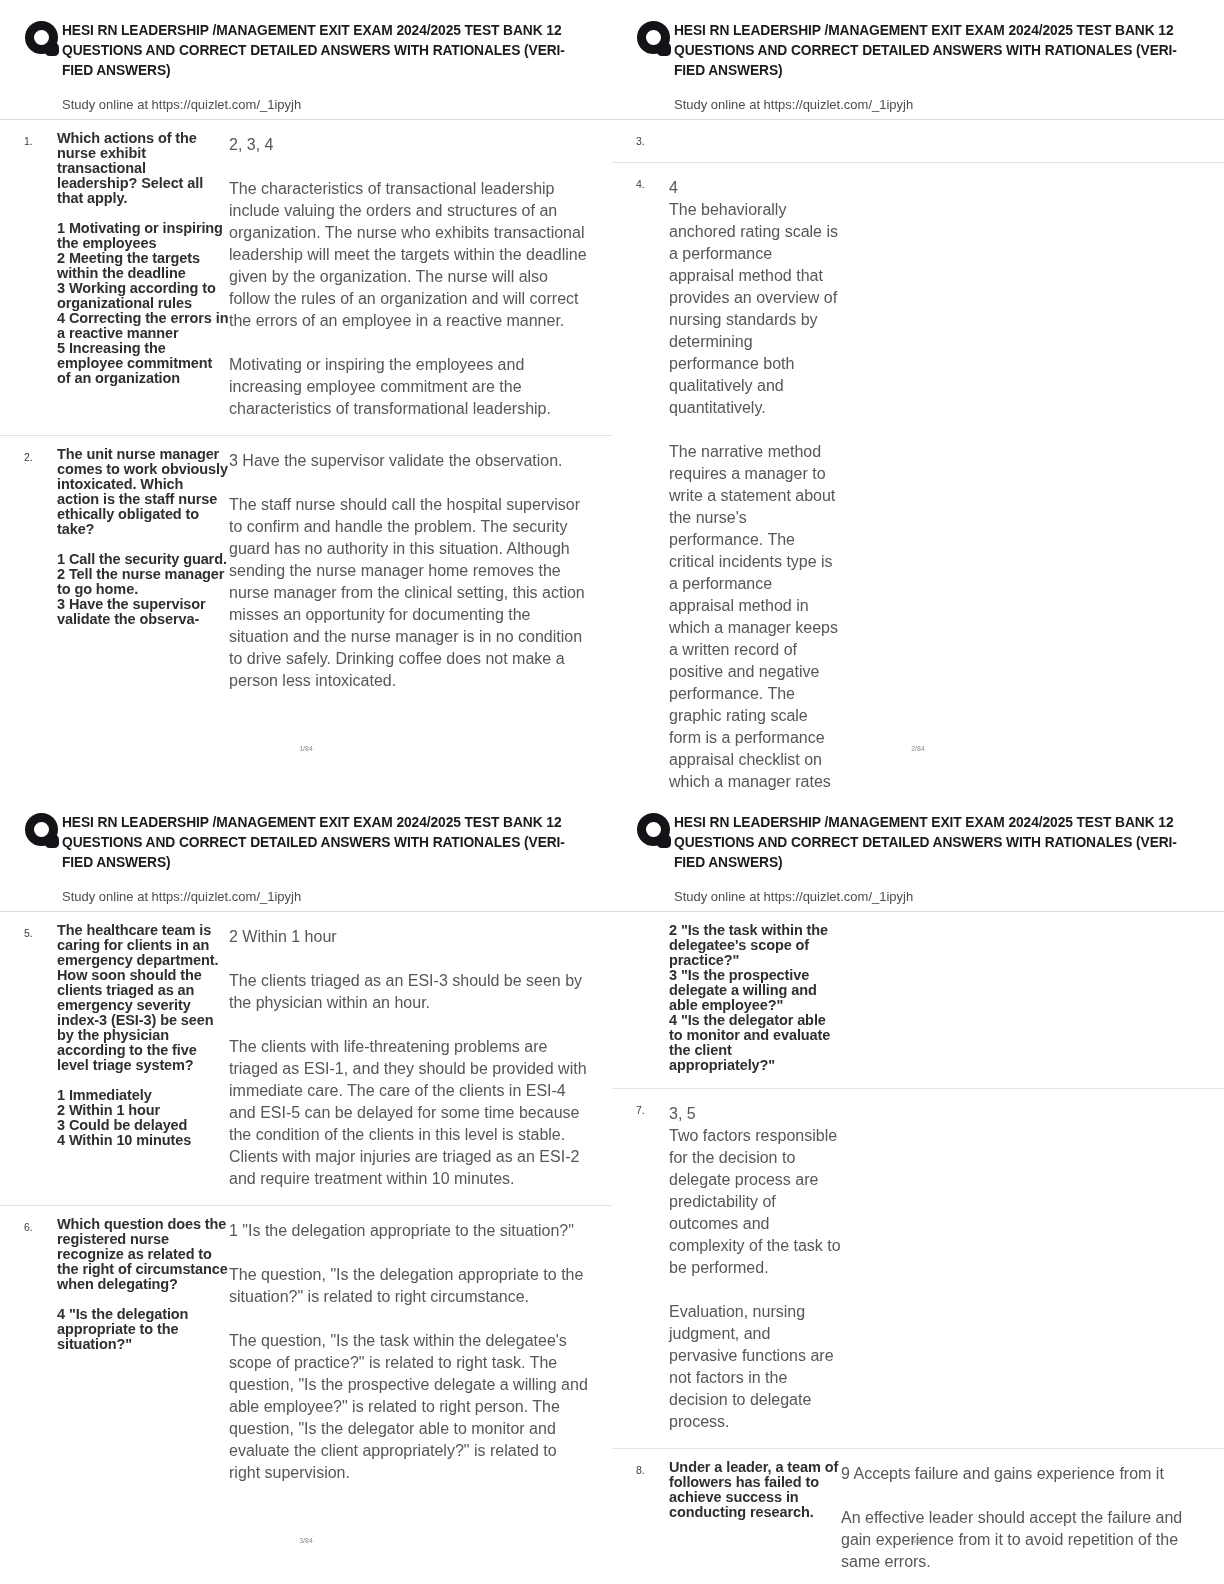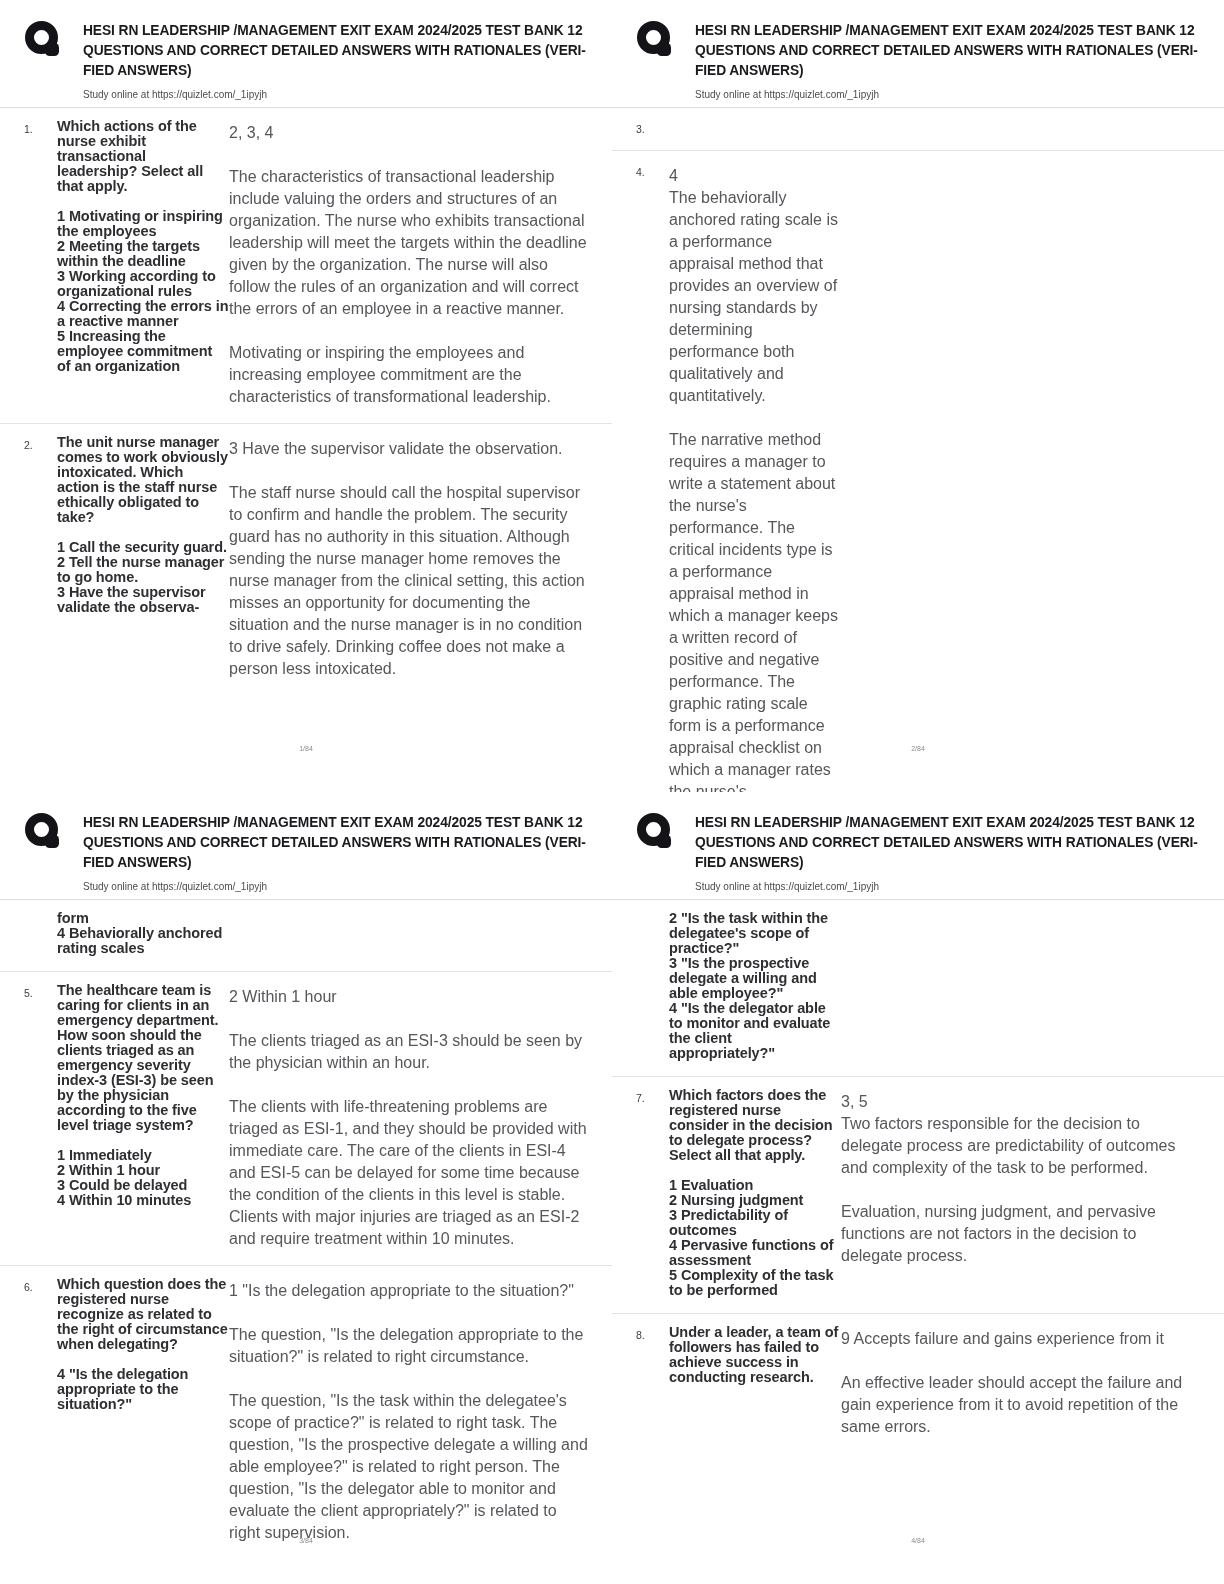--- a/index.html
+++ b/index.html
@@ -1,23 +1,23 @@
 <!DOCTYPE html>
 <html><head>
 <meta charset="utf-8">
 <style>
   html,body{margin:0;padding:0;background:#ffffff;}
   body{width:1224px;height:1584px;font-family:"Liberation Sans",sans-serif;-webkit-font-smoothing:antialiased;}
   .sheet{display:grid;grid-template-columns:612px 612px;grid-template-rows:792px 792px;width:1224px;height:1584px;}
   .page{position:relative;width:612px;height:792px;overflow:hidden;box-sizing:border-box;background:#fff;}
-  .header{display:flex;align-items:flex-start;padding:21px 0 0 24px;gap:21px;}
+  .header{display:flex;align-items:flex-start;padding:21px 0 0 24px;gap:0;}
   .logo{flex:0 0 auto;width:38px;height:38px;}
   .titleblock{min-width:0;}
   .title-line{font-weight:bold;font-size:13.8px;line-height:20px;color:#1b1b1f;white-space:nowrap;letter-spacing:-0.1px;}
-  .subtitle{font-size:10px;color:#4c4c52;margin-top:8px;}
+  .subtitle{font-size:13px;color:#4c4c52;margin-top:16px;}
   .rule{border-top:1px solid #dcdcdf;margin-top:7px;}
   .block{display:grid;grid-template-columns:33px 172px 360px;padding:11px 0 15px 24px;}
   .block + .block{border-top:1px solid #e3e3e6;}
   .num{font-size:10.5px;color:#3c3c41;padding-top:4px;}
   .q{font-weight:bold;font-size:14.5px;line-height:15px;color:#2f2f33;white-space:pre-line;letter-spacing:-0.1px;}
   .a{font-size:16px;line-height:22px;color:#56565b;white-space:pre-line;padding-top:3px;}
   .footer{position:absolute;left:0;right:0;bottom:40px;text-align:center;font-size:7px;color:#8a8a8e;}
 </style>
 </head>
 <body>
@@ -102,26 +102,20 @@
       </svg>
       <div class="titleblock">
         <div class="title-line">HESI RN LEADERSHIP /MANAGEMENT EXIT EXAM 2024/2025 TEST BANK 12</div>
         <div class="title-line">QUESTIONS AND CORRECT DETAILED ANSWERS WITH RATIONALES (VERI-</div>
         <div class="title-line">FIED ANSWERS)</div>
         <div class="subtitle">Study online at https://quizlet.com/_1ipyjh</div>
       </div>
     </div>
     <div class="rule"></div>
     <div class="block">
-      <div class="num"></div>
-      <div class="q">form
-4 Behaviorally anchored rating scales</div>
-      <div class="a"></div>
-    </div>
-    <div class="block">
       <div class="num">5.</div>
       <div class="q">The healthcare team is caring for clients in an emergency department. How soon should the clients triaged as an emergency severity index-3 (ESI-3) be seen by the physician according to the five level triage system?
 
 1 Immediately
 2 Within 1 hour
 3 Could be delayed
 4 Within 10 minutes</div>
       <div class="a">2 Within 1 hour
 
 The clients triaged as an ESI-3 should be seen by the physician within an hour.
@@ -158,27 +152,20 @@
     <div class="rule"></div>
     <div class="block">
       <div class="num"></div>
       <div class="q">2 "Is the task within the delegatee's scope of practice?"
 3 "Is the prospective delegate a willing and able employee?"
 4 "Is the delegator able to monitor and evaluate the client appropriately?"</div>
       <div class="a"></div>
     </div>
     <div class="block">
       <div class="num">7.</div>
-      <div class="q">Which factors does the registered nurse consider in the decision to delegate process? Select all that apply.
-
-1 Evaluation
-2 Nursing judgment
-3 Predictability of outcomes
-4 Pervasive functions of assessment
-5 Complexity of the task to be performed</div>
       <div class="a">3, 5
 Two factors responsible for the decision to delegate process are predictability of outcomes and complexity of the task to be performed.
 
 Evaluation, nursing judgment, and pervasive functions are not factors in the decision to delegate process.</div>
     </div>
     <div class="block">
       <div class="num">8.</div>
       <div class="q">Under a leader, a team of followers has failed to achieve success in conducting research.</div>
       <div class="a">9 Accepts failure and gains experience from it
 

